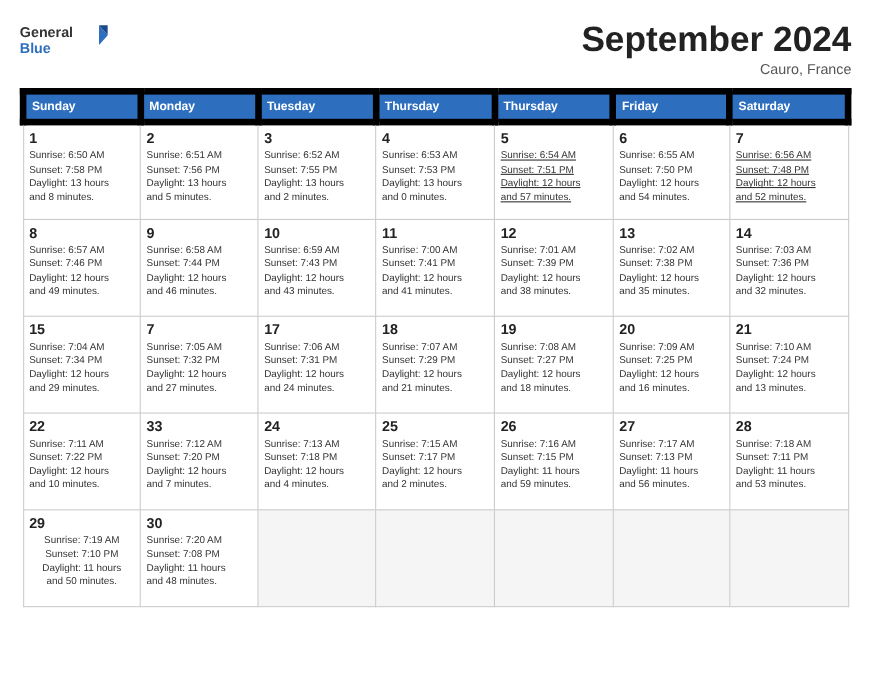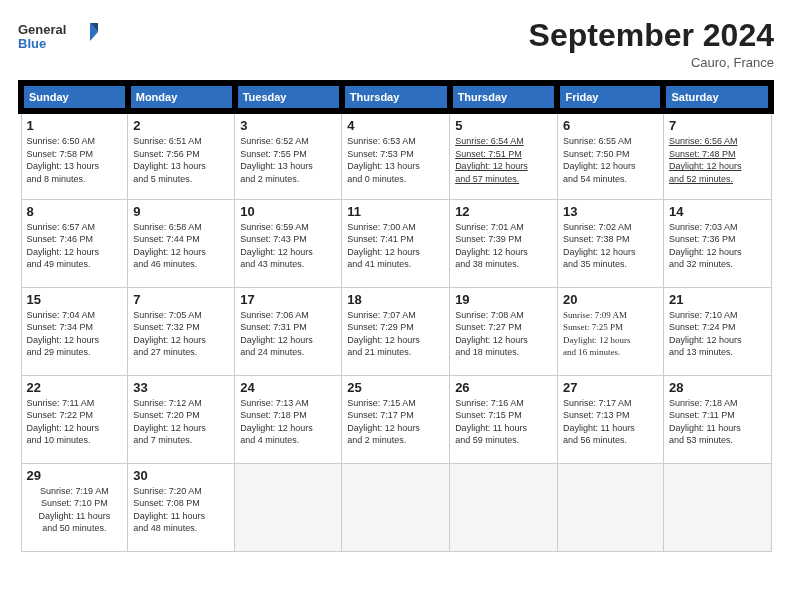--- a/index.html
+++ b/index.html
@@ -244,21 +244,21 @@
           </td>
           <td>
             <span class="day-num">19</span>
             <div class="day-info" style="white-space: pre-line;">Sunrise: 7:08 AM
 Sunset: 7:27 PM
 Daylight: 12 hours
 and 18 minutes.</div>
           </td>
           <td>
             <span class="day-num">20</span>
-            <div class="day-info" style="white-space: pre-line; font-family: Liberation Serif, serif;">Sunrise: 7:09 AM
+            <div class="day-info" style="white-space: pre-line;">Sunrise: 7:09 AM
 Sunset: 7:25 PM
 Daylight: 12 hours
 and 16 minutes.</div>
           </td>
           <td>
             <span class="day-num">21</span>
             <div class="day-info" style="white-space: pre-line;">Sunrise: 7:10 AM
 Sunset: 7:24 PM
 Daylight: 12 hours
 and 13 minutes.</div>

